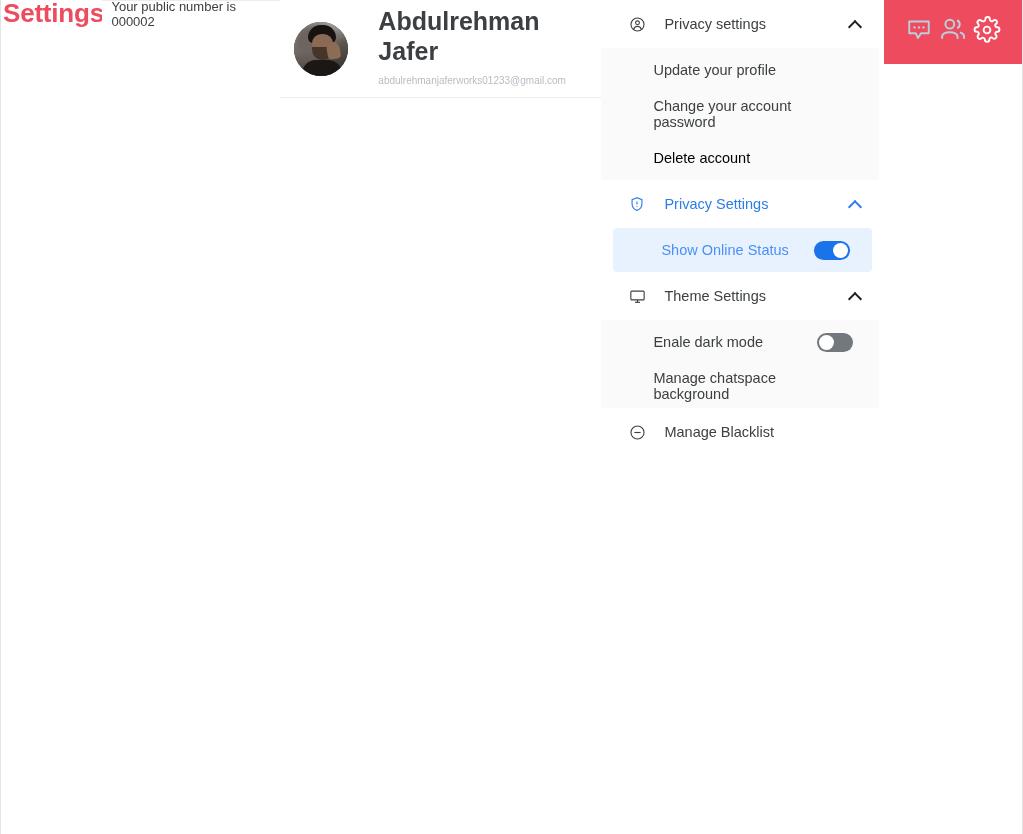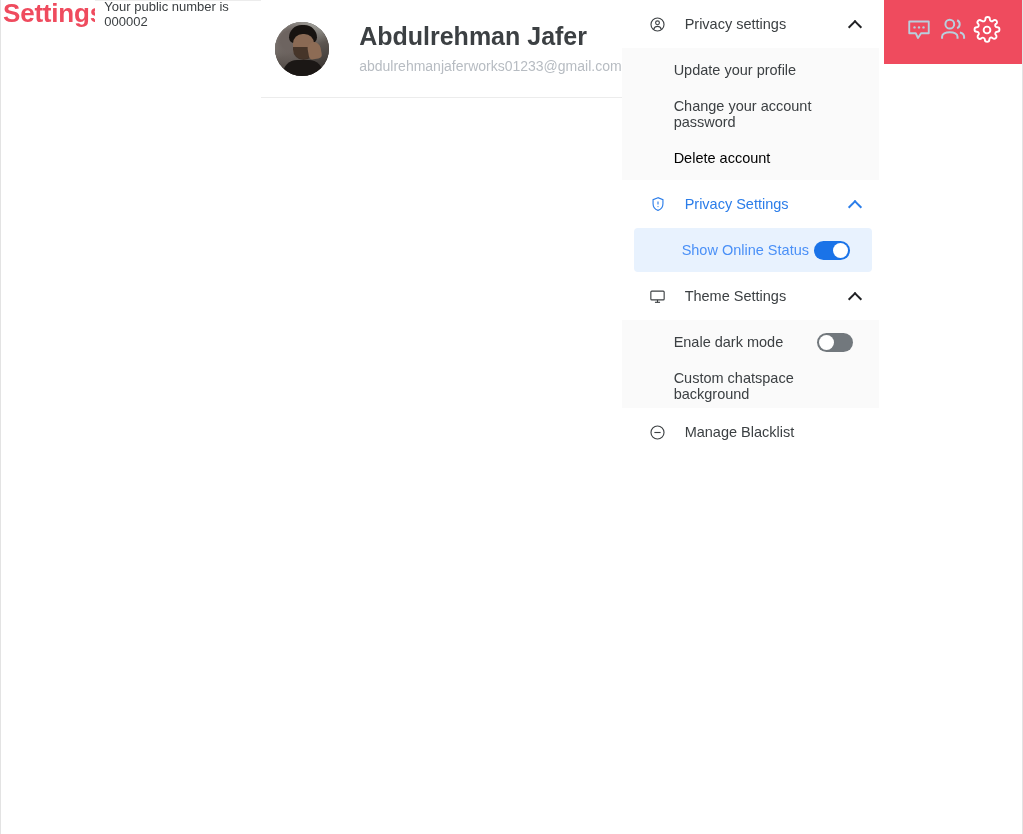--- a/index.html
+++ b/index.html
@@ -125,21 +125,21 @@
     flex-direction: column;
     justify-content: center;
   }
   .profile-name {
     font-size: 25px;
     color: #3c4043;
     line-height: 30px;
     font-weight: bold;
   }
   .profile-email {
-    font-size: 14px;
+    font-size: 10px;
     color: #b7bcc2;
     line-height: 20px;
     margin-top: 5px;
   }
 
   
   .settings-list {
     flex: 1 1 auto;
     display: flex;
     flex-direction: column;
@@ -358,21 +358,21 @@
     </div>
 
     <div class="subpanel">
       <div class="subitem">
         <span class="sub-label">Enale dark mode</span>
         <span class="toggle off">
           <span class="knob"></span>
         </span>
       </div>
       <div class="subitem">
-        <span class="sub-label">Custom chatspace background</span>
+        <span class="sub-label">Manage chatspace background</span>
       </div>
     </div>
 
     <div class="section-header">
       <span class="ico">
         <svg width="17" height="17" viewBox="0 0 24 24" fill="none" stroke="currentColor" stroke-width="1.6">
           <circle cx="12" cy="12" r="9.2"></circle>
           <line x1="7.6" y1="12" x2="16.4" y2="12"></line>
         </svg>
       </span>

